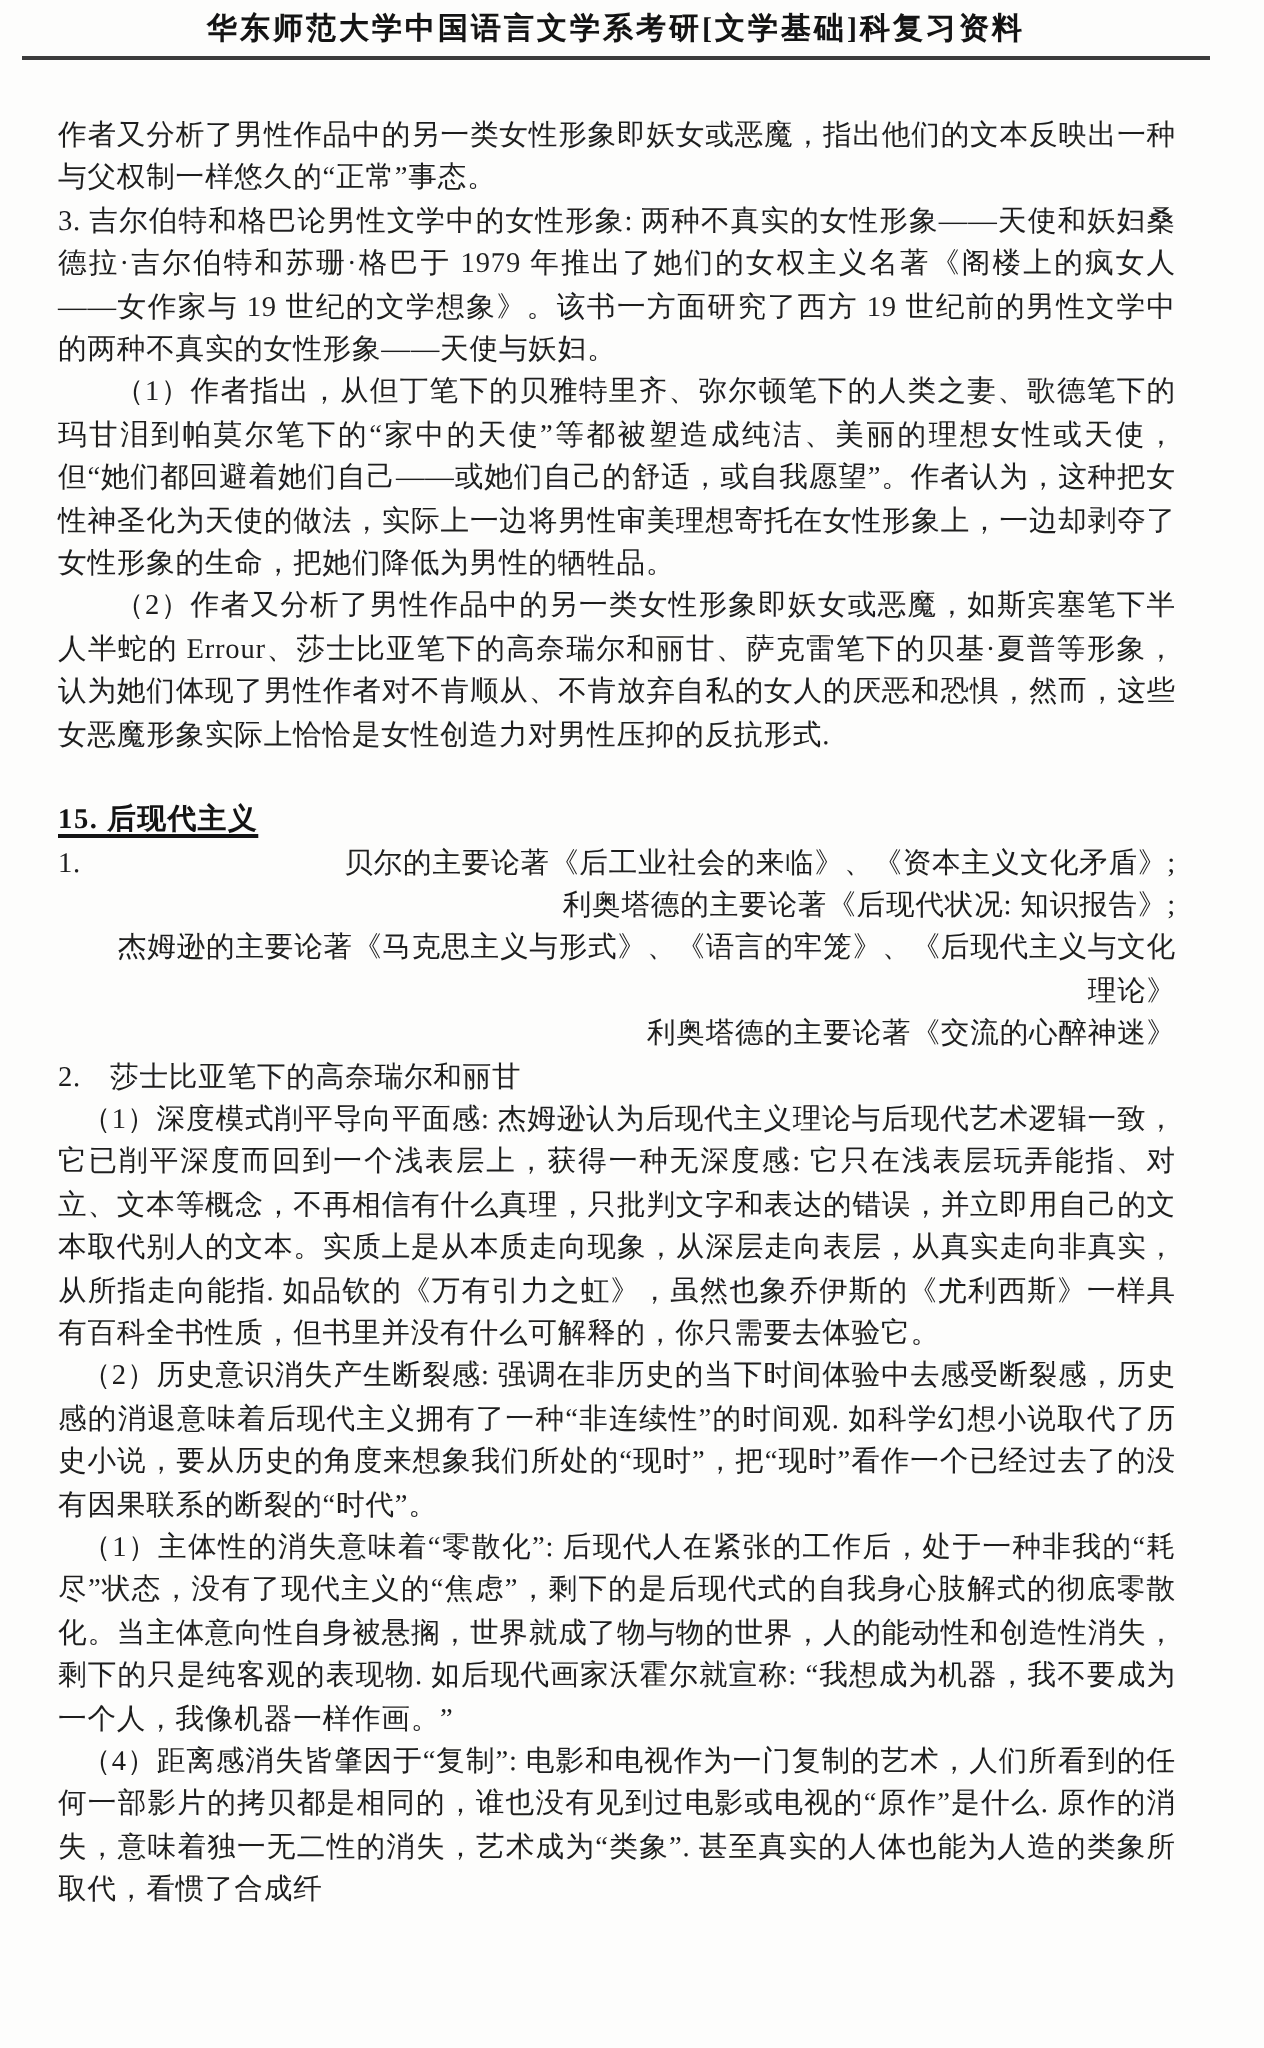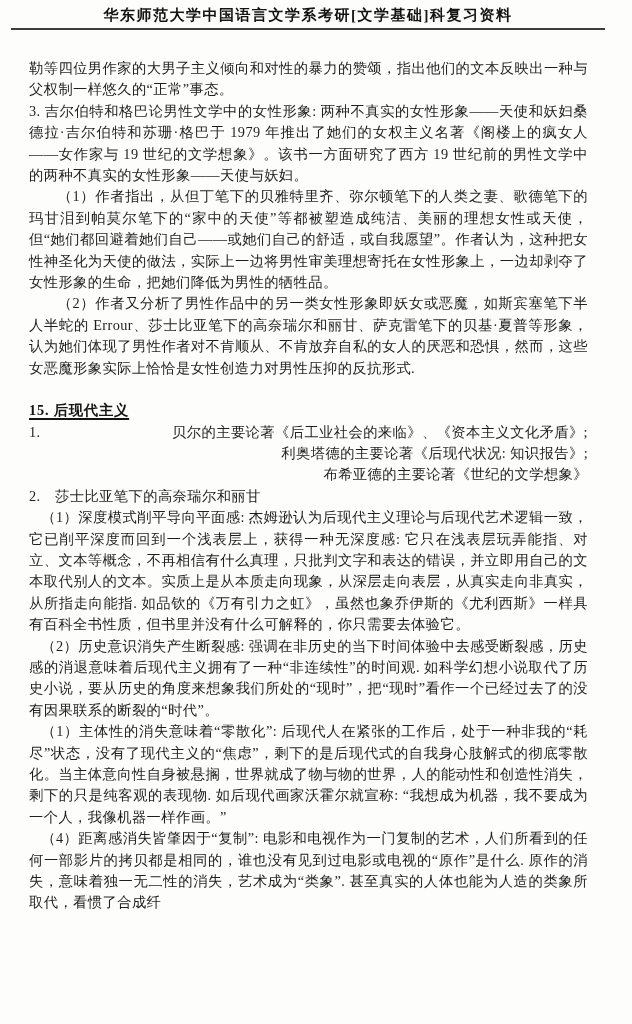--- a/index.html
+++ b/index.html
@@ -72,37 +72,38 @@
 </head>
 <body>
 
 <div class="page">
 
   <div class="header-title">华东师范大学中国语言文学系考研[文学基础]科复习资料</div>
   <hr class="header-divider">
 
   <div class="doc-body">
 
-    <p class="para">勒等四位男作家的大男子主义倾向和对性的暴力的赞颂，指出他们的文本反映出一种与父权制一样悠久的“正常”事态。</p>
+    <p class="para">作者又分析了男性作品中的另一类女性形象即妖女或恶魔，指出他们的文本反映出一种与父权制一样悠久的“正常”事态。</p>
 
     <p class="para">3. 吉尔伯特和格巴论男性文学中的女性形象: 两种不真实的女性形象——天使和妖妇桑德拉·吉尔伯特和苏珊·格巴于 1979 年推出了她们的女权主义名著《阁楼上的疯女人——女作家与 19 世纪的文学想象》。该书一方面研究了西方 19 世纪前的男性文学中的两种不真实的女性形象——天使与妖妇。</p>
 
     <p class="para indent2">（1）作者指出，从但丁笔下的贝雅特里齐、弥尔顿笔下的人类之妻、歌德笔下的玛甘泪到帕莫尔笔下的“家中的天使”等都被塑造成纯洁、美丽的理想女性或天使，但“她们都回避着她们自己——或她们自己的舒适，或自我愿望”。作者认为，这种把女性神圣化为天使的做法，实际上一边将男性审美理想寄托在女性形象上，一边却剥夺了女性形象的生命，把她们降低为男性的牺牲品。</p>
 
     <p class="para indent2">（2）作者又分析了男性作品中的另一类女性形象即妖女或恶魔，如斯宾塞笔下半人半蛇的 Errour、莎士比亚笔下的高奈瑞尔和丽甘、萨克雷笔下的贝基·夏普等形象，认为她们体现了男性作者对不肯顺从、不肯放弃自私的女人的厌恶和恐惧，然而，这些女恶魔形象实际上恰恰是女性创造力对男性压抑的反抗形式.</p>
 
 
     <h2 class="sec-heading">15. 后现代主义</h2>
 
     <div class="list-item">
       <span class="list-marker">1.</span>
       <div class="list-body">
         <div class="list-line">贝尔的主要论著《后工业社会的来临》、《资本主义文化矛盾》;</div>
         <div class="list-line">利奥塔德的主要论著《后现代状况: 知识报告》;</div>
-        <div class="list-line">布希亚德的主要论著《世纪的文学想象》</div>
+        <div class="list-line">杰姆逊的主要论著《马克思主义与形式》、《语言的牢笼》、《后现代主义与文化理论》</div>
+        <div class="list-line">利奥塔德的主要论著《交流的心醉神迷》</div>
       </div>
     </div>
 
     <div class="list-item">
       <span class="list-marker">2.</span>
       <div class="list-body">莎士比亚笔下的高奈瑞尔和丽甘</div>
     </div>
 
     <p class="para indent1">（1）深度模式削平导向平面感: 杰姆逊认为后现代主义理论与后现代艺术逻辑一致，它已削平深度而回到一个浅表层上，获得一种无深度感: 它只在浅表层玩弄能指、对立、文本等概念，不再相信有什么真理，只批判文字和表达的错误，并立即用自己的文本取代别人的文本。实质上是从本质走向现象，从深层走向表层，从真实走向非真实，从所指走向能指. 如品钦的《万有引力之虹》，虽然也象乔伊斯的《尤利西斯》一样具有百科全书性质，但书里并没有什么可解释的，你只需要去体验它。</p>
 

